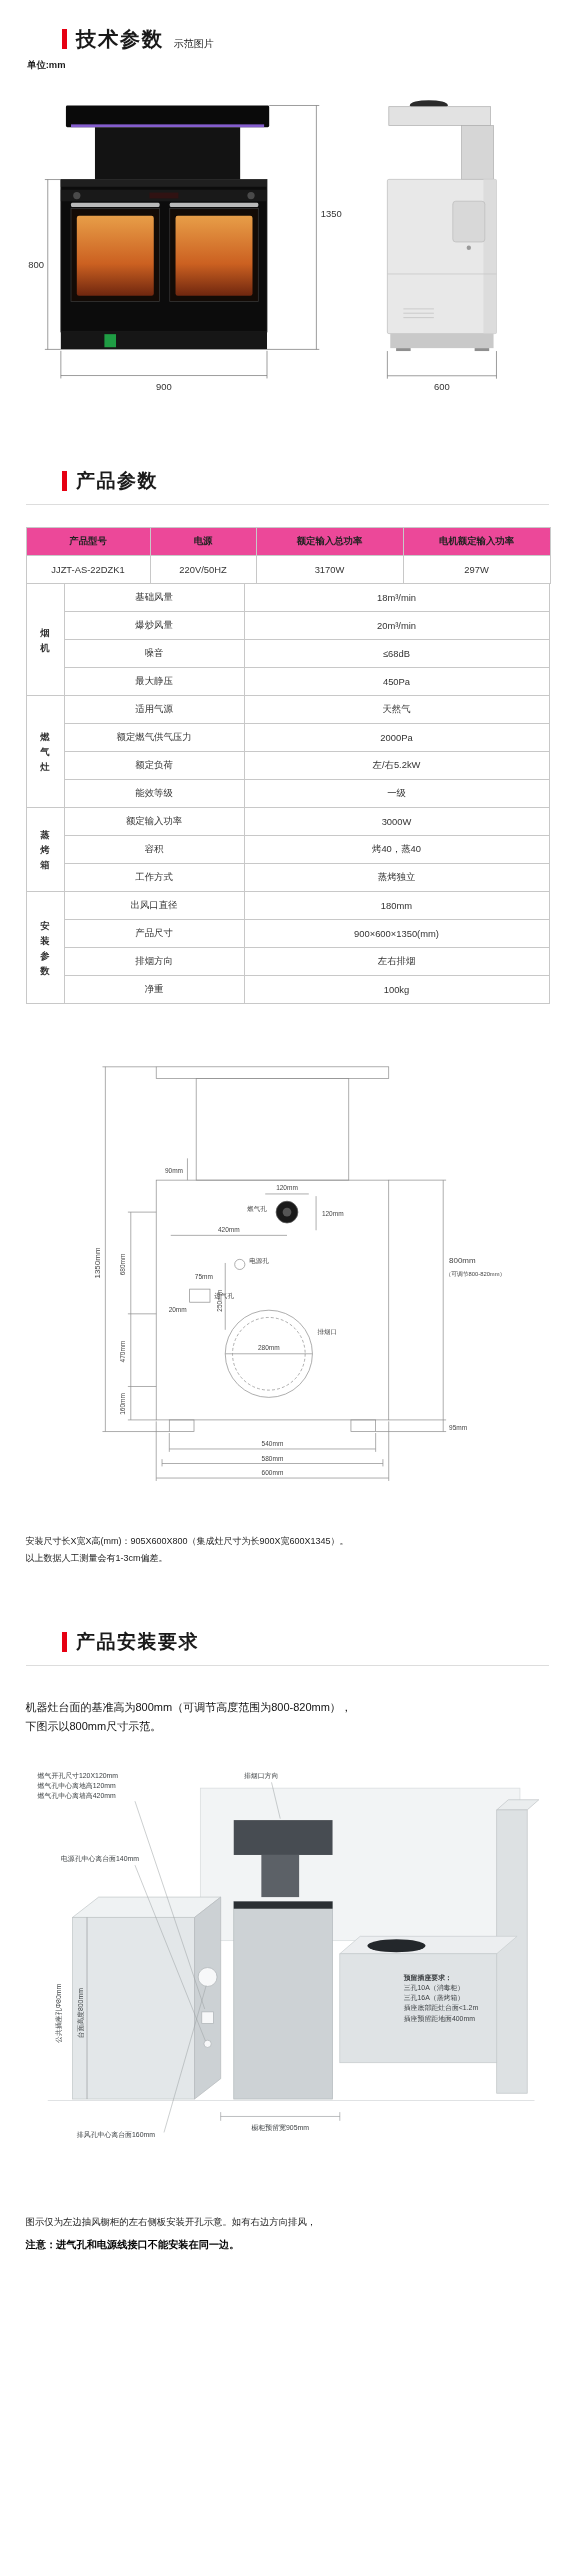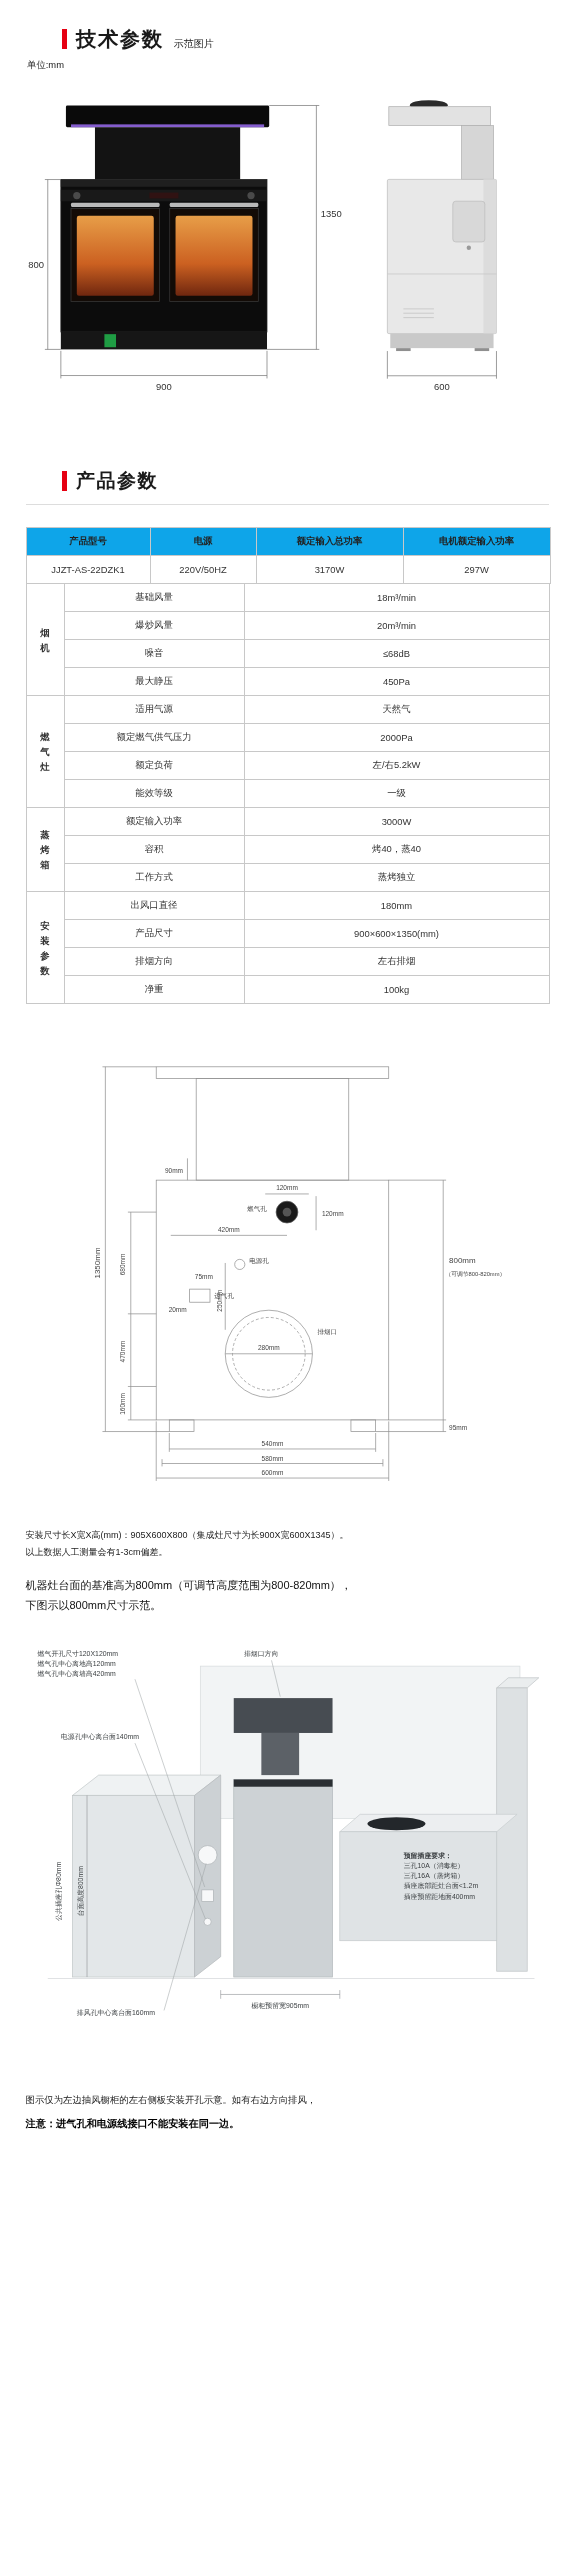--- a/index.html
+++ b/index.html
@@ -9,45 +9,45 @@
     font-family:"Liberation Sans","DejaVu Sans",sans-serif;
     color:#1a1a1a;
   }
   .content { width:523px; margin:0 auto; }
 
   
   .sec-head { display:flex; align-items:center;padding-left:36px; }
   .accent-bar { width:5.8px; height:20.4px; background:#e60012; margin-right:8.7px; }
   .sec-title { font-size:20.4px; font-weight:bold; letter-spacing:1.5px; }
   .sec-sub { font-size:10px; margin-left:10.2px; color:#222; align-self:flex-end; padding-bottom:2.2px;}
-  .unit { font-size:9.4px; font-weight:normal; margin-top:5.8px; margin-left:1.5px; }
+  .unit { font-size:9.4px; font-weight:bold; margin-top:5.8px; margin-left:1.5px; }
   .sec-rule { height:0.7px; background:#ddd; margin-top:10.2px; }
 
   
   .tech-header { padding-top:25px; }
 
   
   .images-row { display:flex; margin-top:20.4px; align-items:flex-end; }
 
   
   table { border-collapse:collapse; table-layout:fixed; width:523px; }
   th,td { border:0.7px solid #c8c8c8; height:28px; font-size:9.4px; text-align:center;
           color:#333; padding:1.5px 4.4px; vertical-align:middle; }
-  thead th { background:#0ea5e9; font-weight:bold; color:#222; }
+  thead th { background:#ec4899; font-weight:bold; color:#222; }
   .spec-table-b { margin-top:-0.7px; }
   .cat span.vert { display:inline-block; width:1.05em; word-break:break-all;
                    line-height:1.6; font-weight:bold; }
 
   
   .drawing-wrap { margin-top:41px; text-align:center; }
-  .drawing-notes { margin-top:15px; font-size:9px; line-height:1.8; color:#222; text-align:left; }
+  .drawing-notes { margin-top:21px; font-size:9px; line-height:1.8; color:#222; text-align:left; }
 
   
   .install-head { margin-top:63px; }
-  .install-intro { margin-top:16px; font-size:11px; line-height:1.8; color:#111; }
+  .install-intro { margin-top:32px; font-size:11px; line-height:1.8; color:#111; }
   .install-diagram-wrap { margin-top:22px; text-align:center; }
   .install-notes { margin-top:16px; font-size:9.4px; line-height:1.9; color:#222; padding-bottom:44px; }
   .install-warning { font-size:10.2px; font-weight:bold; color:#000; margin-top:4.4px; }
 
   svg text { font-family:"Liberation Sans","DejaVu Sans",sans-serif; }
   .dim-text { fill:#333; }
   .draw-label { fill:#444; }
   .callout-text { fill:#3c4043; }
 </style>
 </head>
@@ -317,20 +317,27 @@
       <text x="310" y="572" font-size="9" text-anchor="middle" class="draw-label">580mm</text>
       <text x="310" y="592" font-size="9" text-anchor="middle" class="draw-label">600mm</text>
     </svg>
 
     <div class="drawing-notes">
       <div>安装尺寸长X宽X高(mm)：905X600X800（集成灶尺寸为长900X宽600X1345）。</div>
       <div>以上数据人工测量会有1-3cm偏差。</div>
     </div>
   </div>
 
+  <div class="install-head">
+    <div class="sec-head">
+      <div class="accent-bar"></div>
+      <div class="sec-title" style="font-size:19px">产品安装要求</div>
+    </div>
+    <div class="sec-rule"></div>
+  </div>
 
   <div class="install-intro">
     <div>机器灶台面的基准高为800mm（可调节高度范围为800-820mm），</div>
     <div>下图示以800mm尺寸示范。</div>
   </div>
 
   <div class="install-diagram-wrap">
     <svg width="523" height="436" viewBox="0 0 720 600">
 
       <rect x="240" y="40" width="440" height="210" fill="#f2f4f5" stroke="#d8dcdd"></rect>

